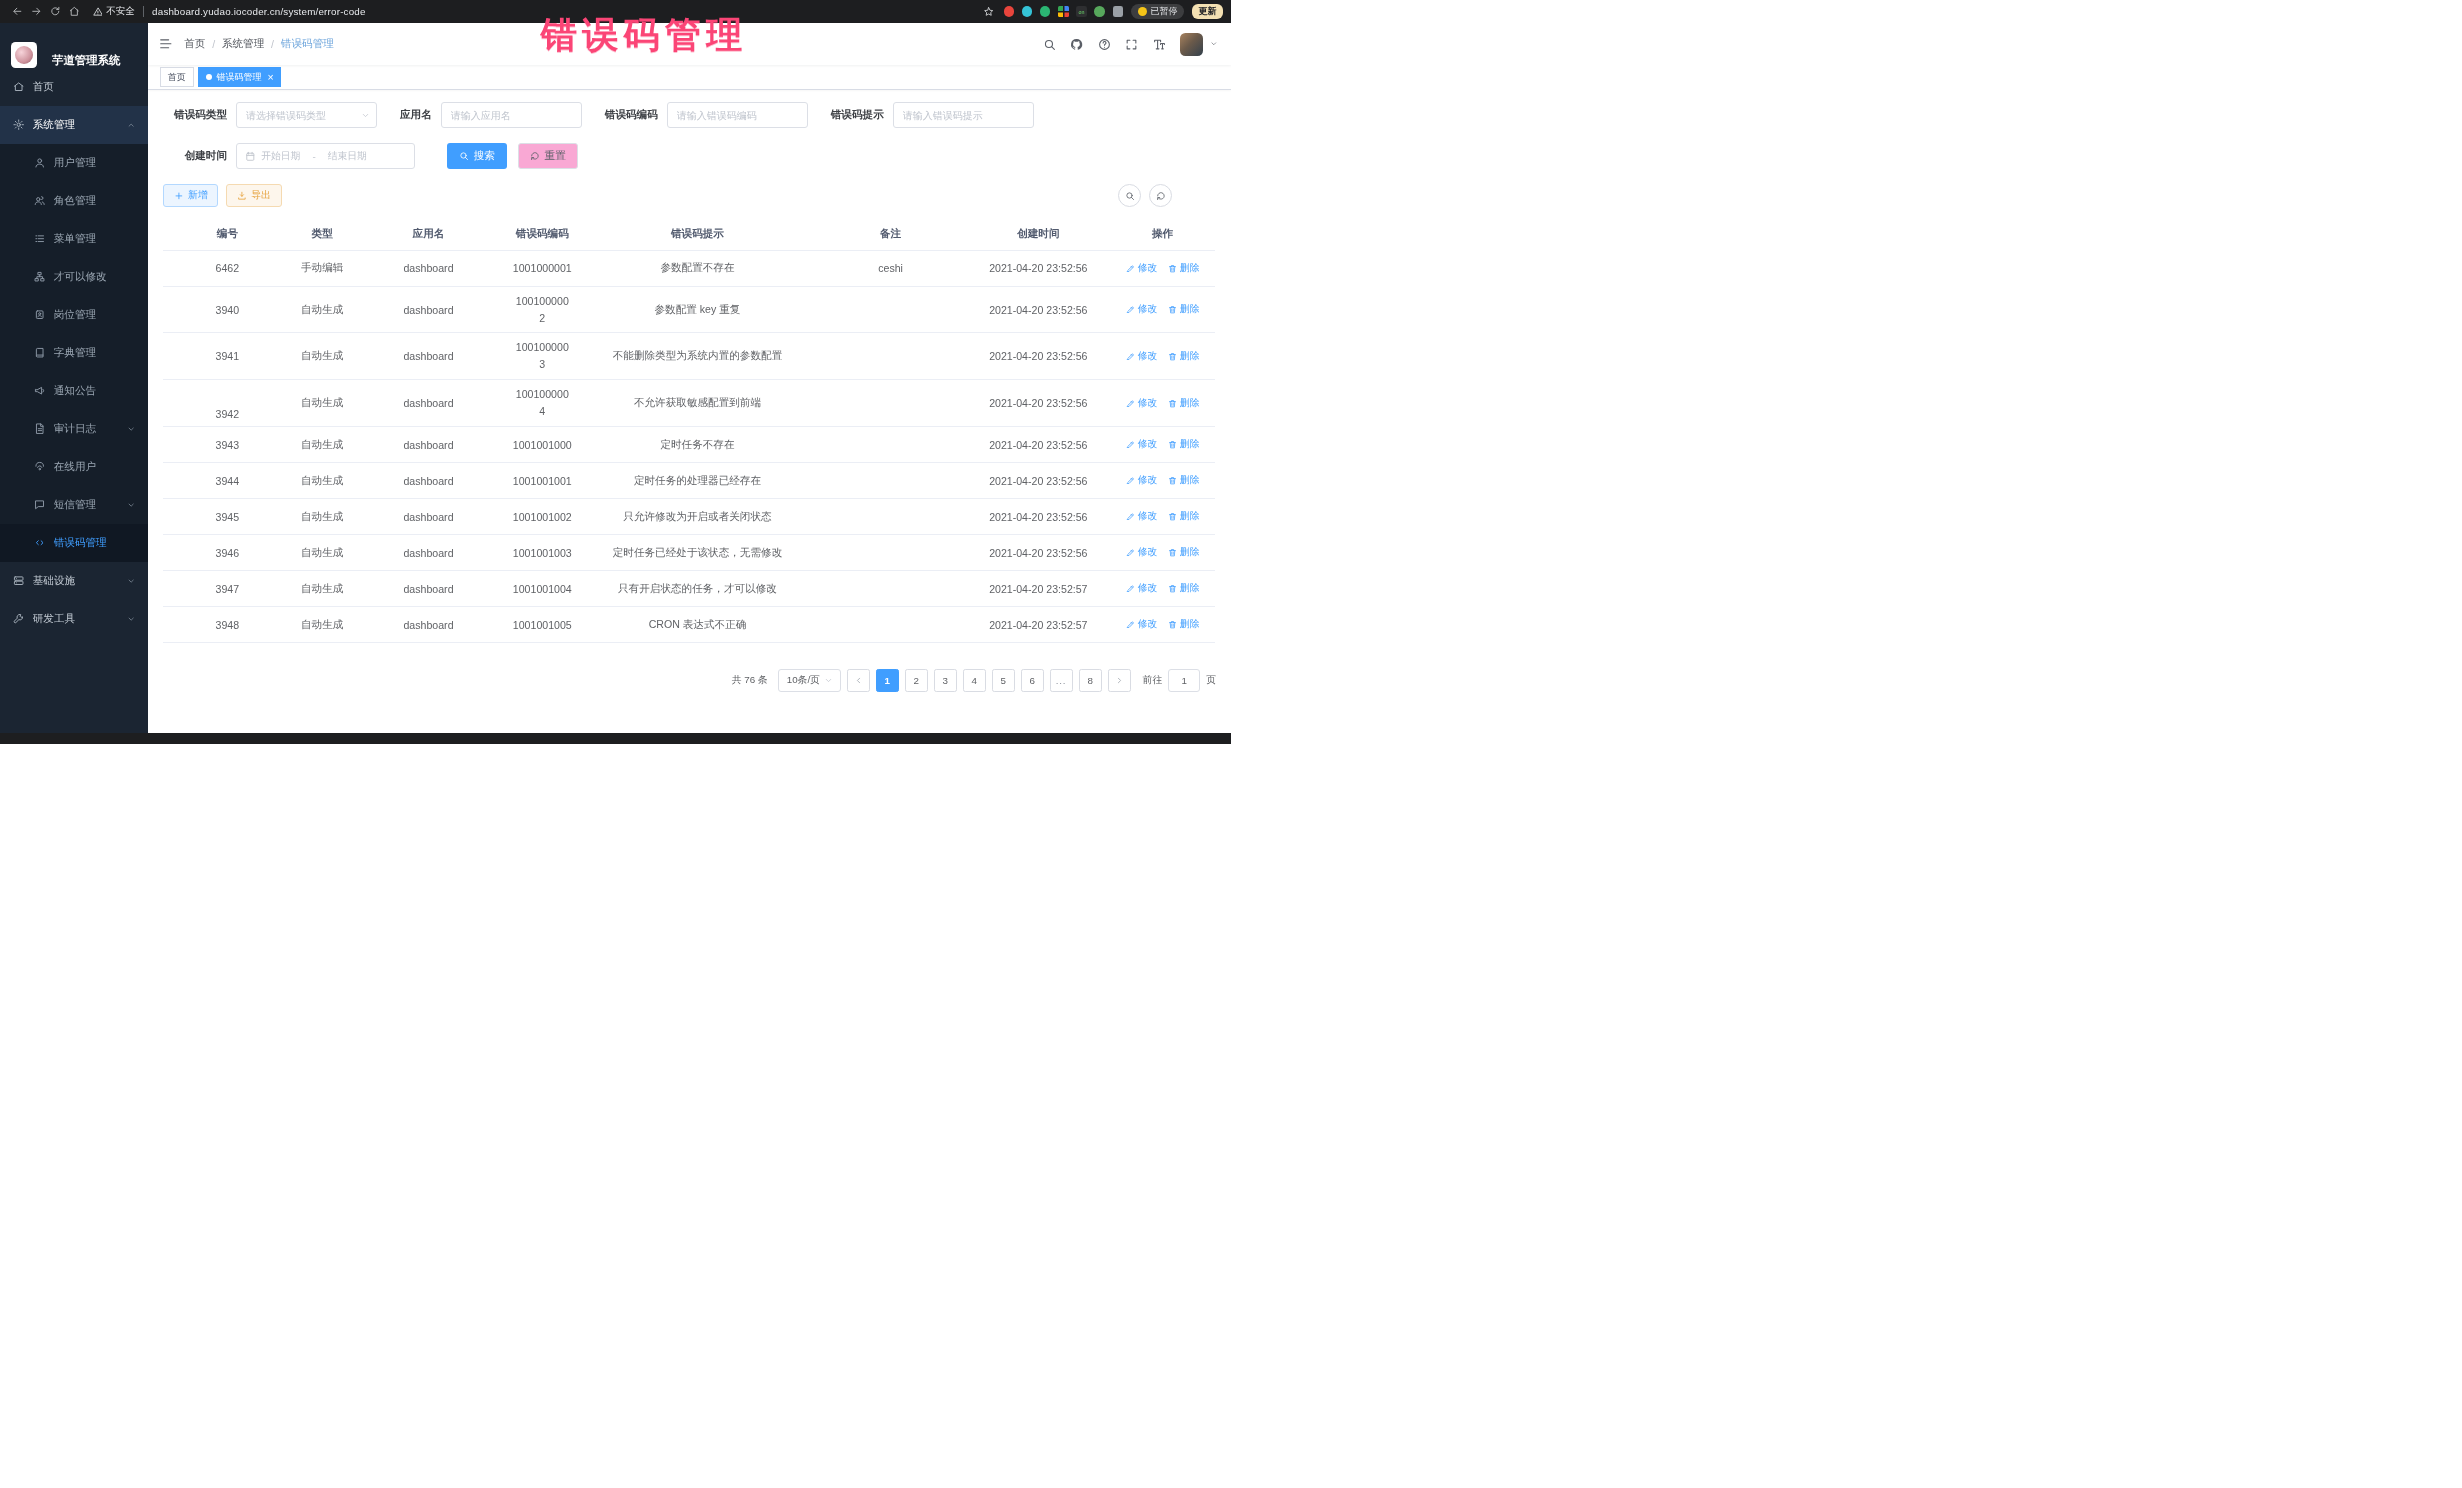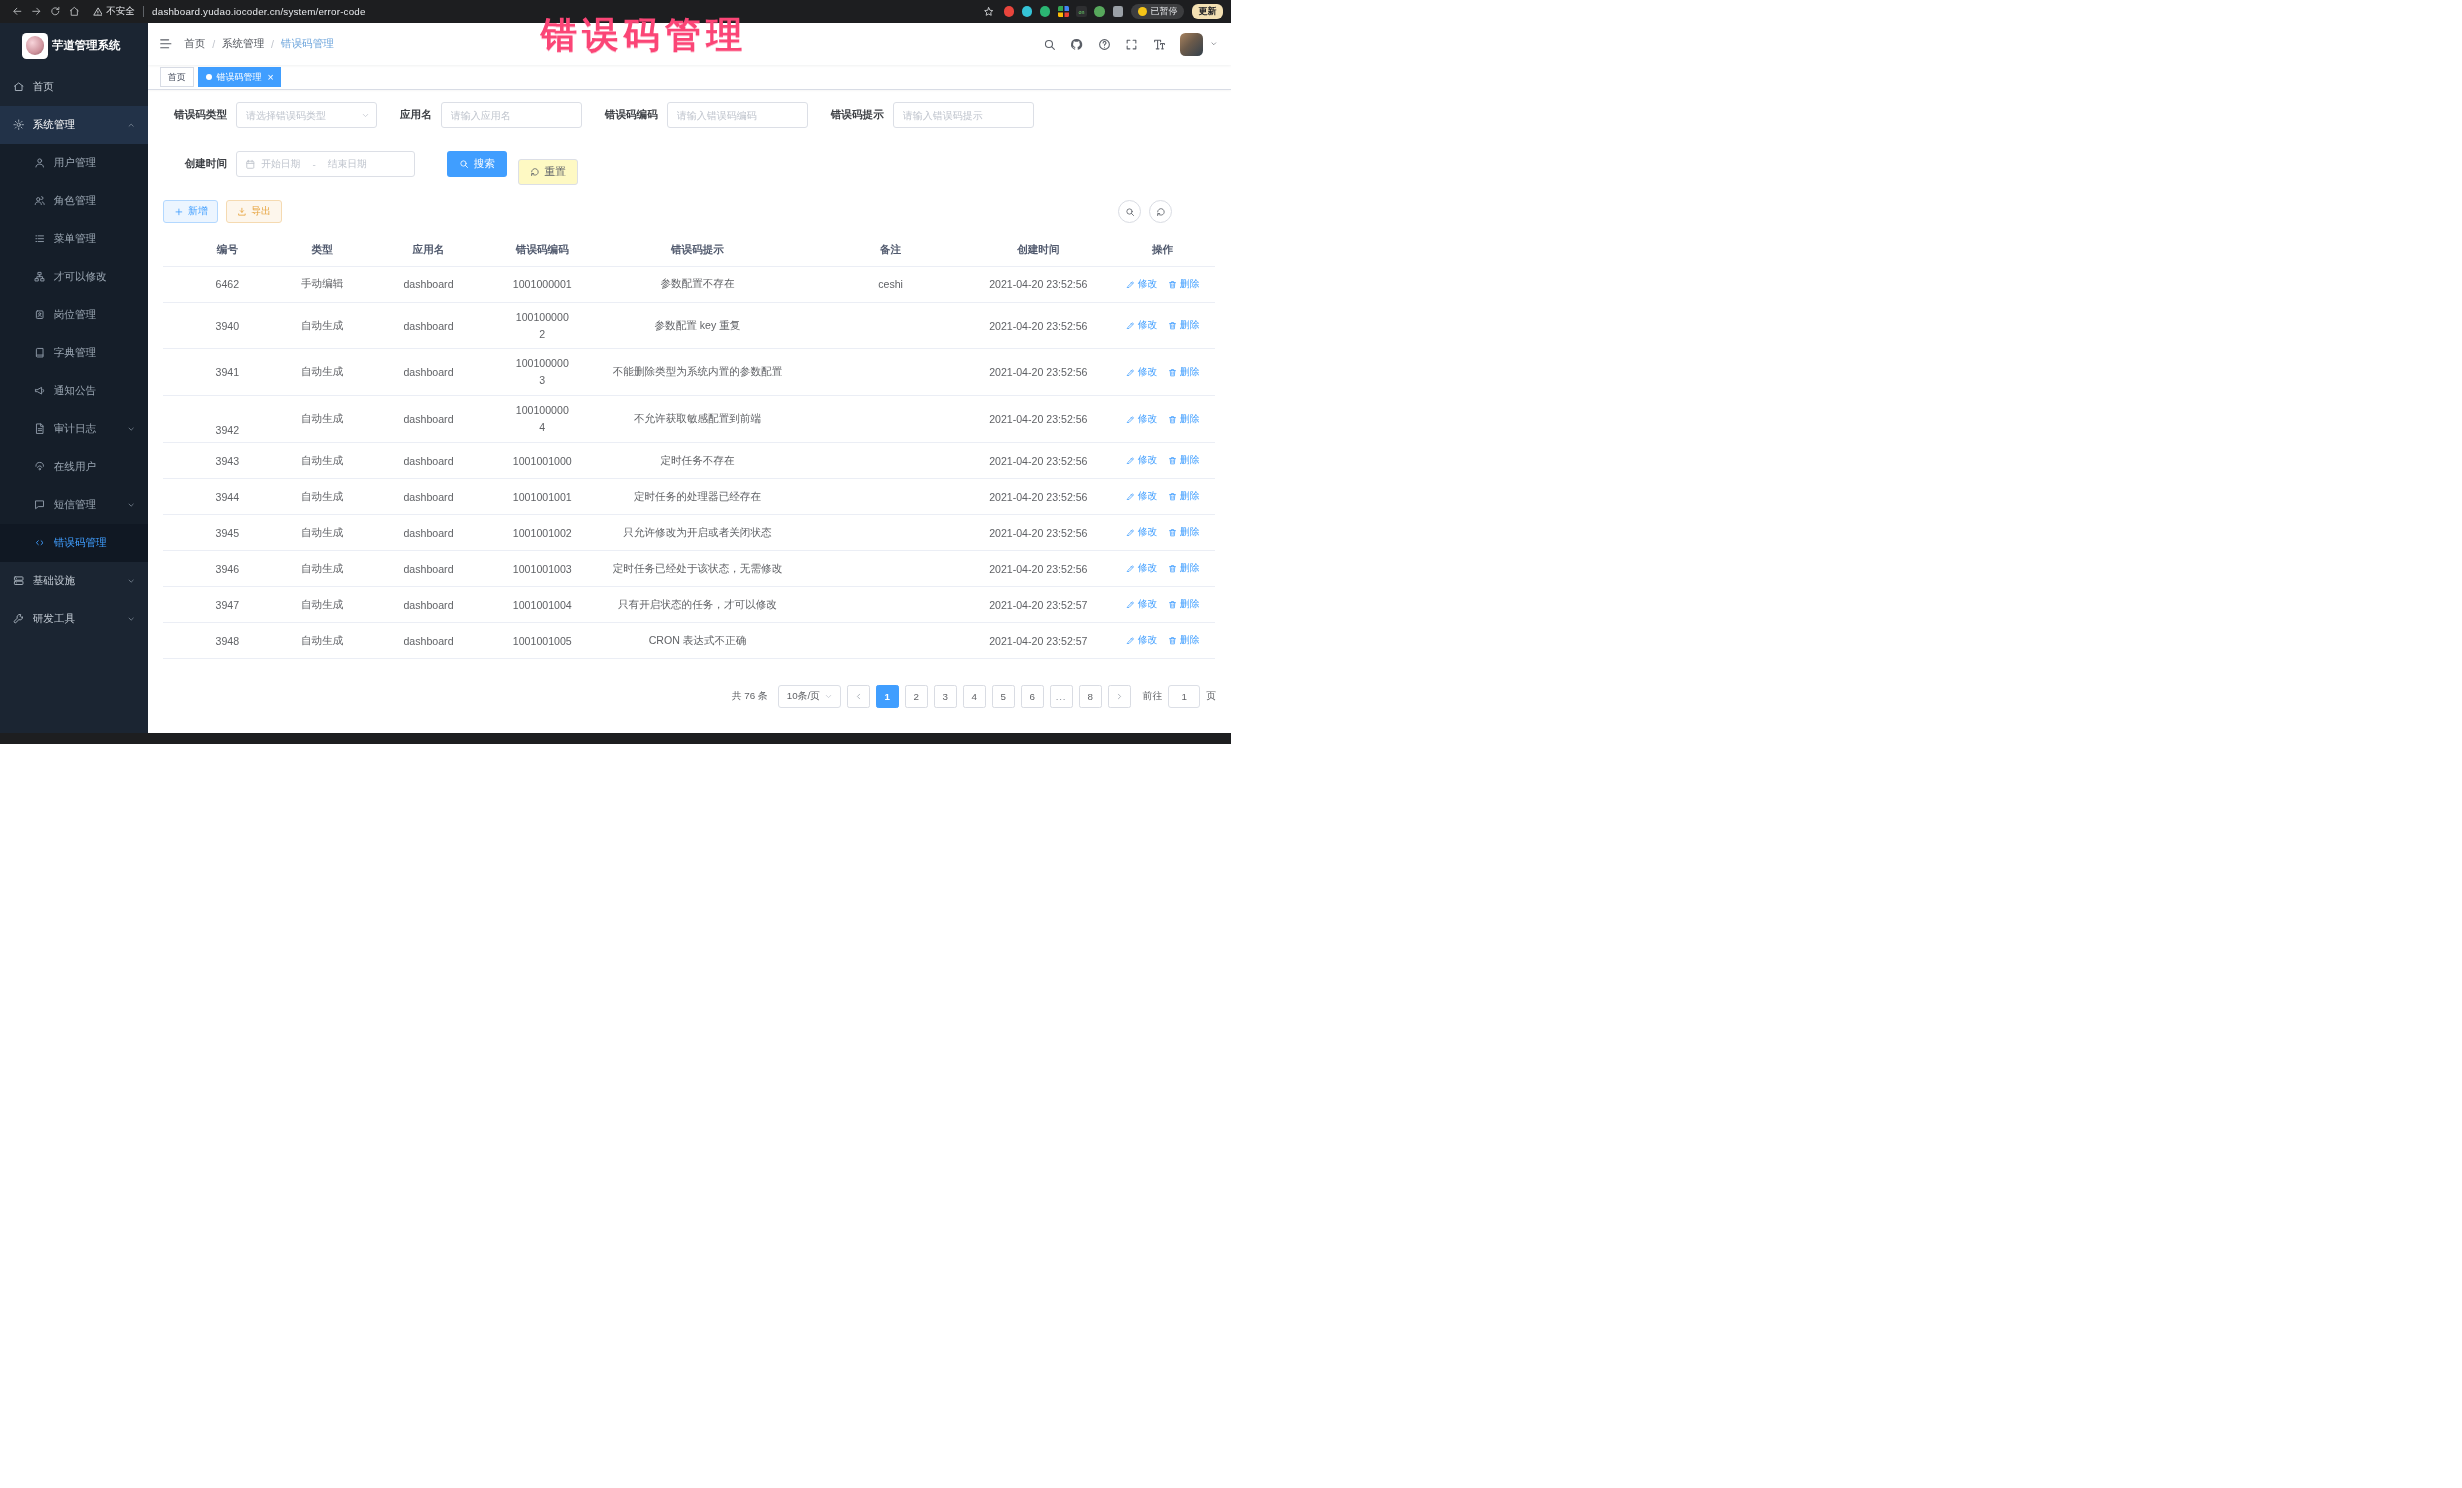--- a/index.html
+++ b/index.html
@@ -33,21 +33,21 @@
   .ext.dark{border-radius:2.3px;background:#2e2f31;color:#6ddb6d;font-size:5.3px;display:flex;align-items:center;justify-content:center;}
   .ext.puzzle{border-radius:2.3px;background:#9aa0a6;}
   .pill{height:15px;border-radius:7.6px;display:flex;align-items:center;gap:3.8px;padding:0 6.8px;font-size:9px;cursor:pointer;white-space:nowrap;}
   .pill.paused{background:#3c3d3f;color:#e8eaed;}
   .pill .face{width:9px;height:9px;border-radius:50%;background:#f5c518;}
   .pill.update{background:#f3e0b2;color:#202124;font-weight:bold;border-radius:6px;}
 
   
   .app{flex:1;display:flex;min-height:0;}
   .sidebar{flex:0 0 148px;width:148px;background:var(--sidebar-bg,#1b2532);display:flex;flex-direction:column;}
-  .logo{height:45px;display:flex;align-items:center;gap:4px;padding:0 22px;cursor:pointer;}
+  .logo{height:45px;display:flex;align-items:flex-end;gap:15px;padding:0 11px;cursor:pointer;}
   .logo-img{width:26px;height:26px;border-radius:4.5px;background:#fff;position:relative;overflow:hidden;flex:0 0 auto;}
   .logo-img::after{content:"";position:absolute;inset:3.8px;border-radius:50%;background:radial-gradient(circle at 35% 35%,#f7d4da,#cf949e 60%,#8c5860);}
   .logo-title{color:#fff;font-weight:bold;font-size:11.4px;white-space:nowrap;}
   .nav{flex:1;overflow:hidden;}
   .nav-item{height:38px;display:flex;align-items:center;gap:8.3px;padding:0 13px;font-size:10.6px;cursor:pointer;color:#c3cbd4;}
   .nav-item .icon{color:#aab4bf;}
   .nav-item .icon svg{width:11.4px;height:11.4px;}
   .nav-item.lvl1.open{background:#223248;color:#fff;}
   .nav-item.lvl2{padding-left:34px;background:#151e29;color:#9ba7b3;}
   .nav-item.lvl2 .icon{color:#8d99a6;}
@@ -93,21 +93,21 @@
   .control.select input{padding-right:23px;}
   .sel-caret{position:absolute;right:6.8px;color:#c0c4cc;pointer-events:none;}
   .sel-caret svg{width:9px;height:9px;}
   .date-range{width:179px;height:26px;border:0.8px solid #dcdfe6;border-radius:3px;display:flex;align-items:center;padding:0 7.6px;gap:6px;color:#bfc4cd;font-size:9.8px;cursor:pointer;background:#fff;}
   .date-range .icon{color:#c0c4cc;}
   .date-range .icon svg{width:10.6px;height:10.6px;}
   .date-range .dsep{margin:0 6px;color:#bfc4cd;}
   .btn{height:26px;border-radius:3px;display:inline-flex;align-items:center;gap:4.5px;padding:0 11.4px;font-size:10.6px;cursor:pointer;border:0.8px solid transparent;font-family:inherit;white-space:nowrap;}
   .btn svg{width:9.8px;height:9.8px;}
   .btn.primary{background:var(--primary,#409eff);color:#fff;margin-left:9px;}
-  .btn.default{background:#fef9c3;border-color:#dcdfe6;color:#5a5e66;margin-left:10.6px;margin-top:16px;}
+  .btn.default{background:#f9a8d4;border-color:#dcdfe6;color:#5a5e66;margin-left:10.6px;}
   .btn.plain-primary{background:#ecf5ff;border-color:#b3d8ff;color:var(--primary,#409eff);height:23px;padding:0 9.8px;font-size:9.8px;}
   .btn.plain-warning{background:#fdf6ec;border-color:#f5dab1;color:var(--warning,#e6a23c);height:23px;padding:0 9.8px;font-size:9.8px;margin-left:7.6px;}
   .toolbar{display:flex;align-items:center;margin-bottom:10.6px;}
   .tool-right{margin-left:auto;display:flex;gap:7.6px;padding-right:44px;}
   .circle-btn{width:23px;height:23px;border-radius:50%;border:0.8px solid #d9dce3;background:#fff;display:flex;align-items:center;justify-content:center;color:#5a5e66;cursor:pointer;}
   .circle-btn svg{width:9.8px;height:9.8px;}
 
   
   .table{width:1052px;font-size:10.6px;}
   .t-head{display:flex;border-bottom:0.8px solid #ebeef5;}

